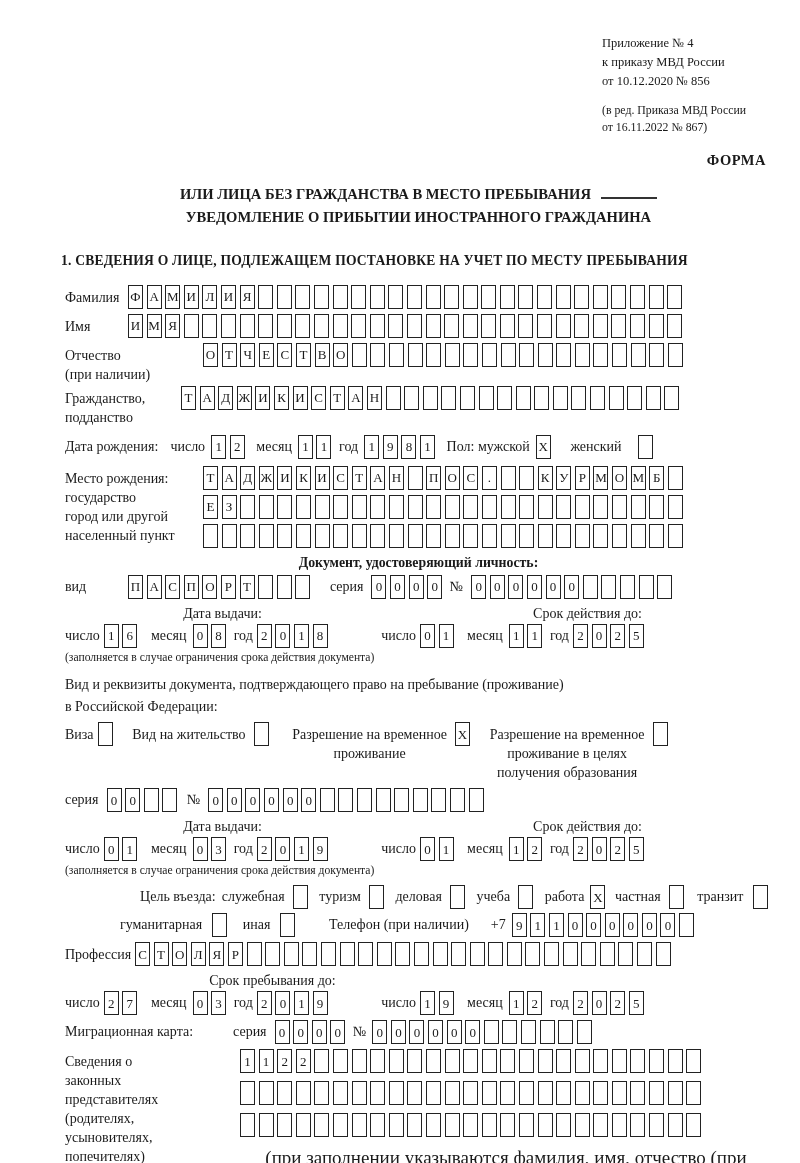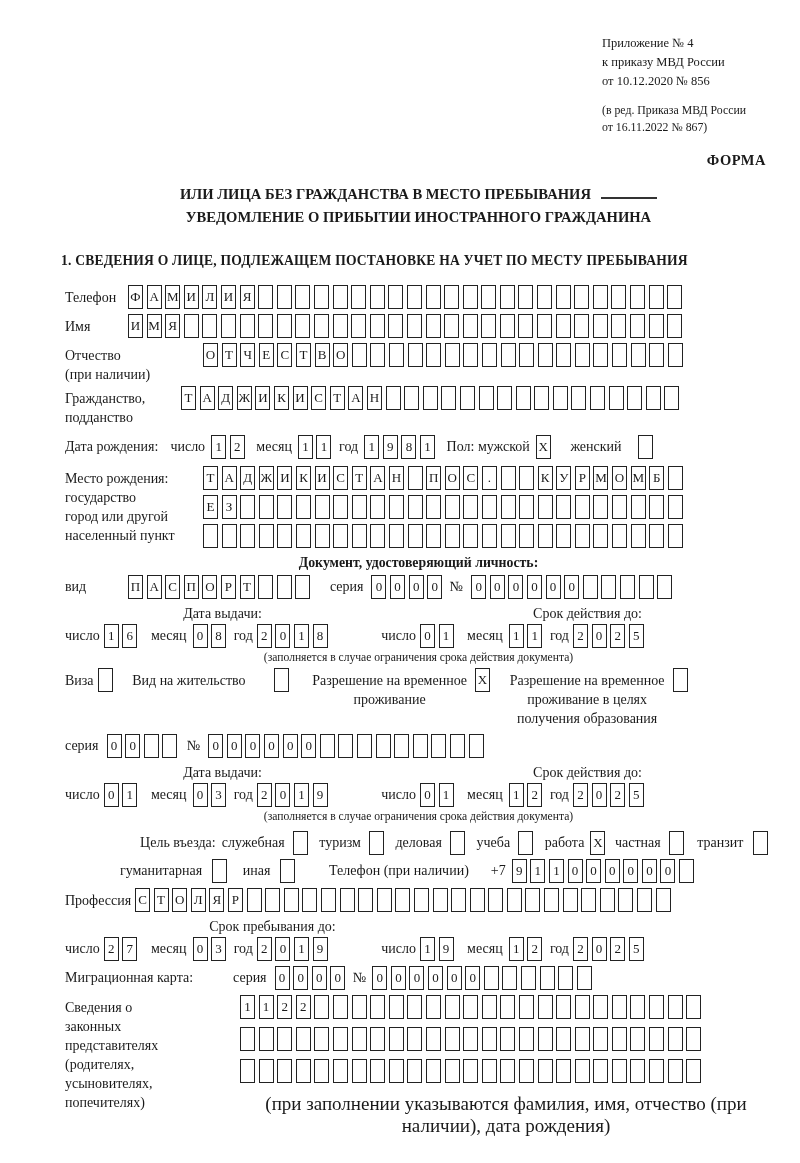--- a/index.html
+++ b/index.html
@@ -43,21 +43,21 @@
   .sp10{width:10px;flex:none;} .sp12{width:12px;flex:none;} .sp16{width:16px;flex:none;}
   .sp22{width:22px;flex:none;} .sp30{width:30px;flex:none;} .sp40{width:40px;flex:none;} .sp50{width:50px;flex:none;}
 
   .center-bold { text-align:center; font-weight:bold; font-size:13.8px; margin-top:8px; }
 
   .dh { display:flex; margin-top:7px; font-size:14px; }
   .dh .h1 { width:315px; text-align:center; flex:none; }
   .dh .h2 { width:315px; text-align:center; flex:none; margin-left:50px; }
   .dgroup { display:flex; align-items:center; flex:none; }
 
-  .note-right { text-align:center; font-size:11.6px; margin-top:3px; }
+  .note-right { text-align:left; font-size:11.6px; margin-top:3px; }
   .para { margin-top:10px; line-height:1.6; }
 
   .permit-row { display:flex; align-items:flex-start; margin-top:4px; }
   .permit-item { display:flex; align-items:flex-start; flex:none; }
   .permit-item .ptext { line-height:19px; padding-top:3px; text-align:center; }
   .permit-item .cells { margin-left:8px; }
 
   .reps-note { text-align:center; padding-left:130px; font-size:19px; margin-top:2px; }
 </style>
 </head>
@@ -80,21 +80,21 @@
   <div class="title">
     <div>
       <span>ИЛИ ЛИЦА БЕЗ ГРАЖДАНСТВА В МЕСТО ПРЕБЫВАНИЯ</span><span class="blank-underline"></span>
     </div>
     <div>УВЕДОМЛЕНИЕ О ПРИБЫТИИ ИНОСТРАННОГО ГРАЖДАНИНА</div>
   </div>
 
   <div class="sec-heading">1. СВЕДЕНИЯ О ЛИЦЕ, ПОДЛЕЖАЩЕМ ПОСТАНОВКЕ НА УЧЕТ ПО МЕСТУ ПРЕБЫВАНИЯ</div>
 
   <div class="frow" style="margin-top:16px;">
-    <div class="flabel w63">Телефон</div>
+    <div class="flabel w63">Фамилия</div>
     <div class="cells">
         <span class="cell">Ф</span>
         <span class="cell">А</span>
         <span class="cell">М</span>
         <span class="cell">И</span>
         <span class="cell">Л</span>
         <span class="cell">И</span>
         <span class="cell">Я</span>
         <span class="cell"></span>
         <span class="cell"></span>
@@ -456,29 +456,33 @@
       <div class="cells">
           <span class="cell">2</span>
           <span class="cell">0</span>
           <span class="cell">2</span>
           <span class="cell">5</span>
         </div>
     </div>
   </div>
   <div class="note-right">(заполняется в случае ограничения срока действия документа)</div>
 
+  <div class="para">
+    <div>Вид и реквизиты документа, подтверждающего право на пребывание (проживание)</div>
+    <div>в Российской Федерации:</div>
+  </div>
 
   <div class="permit-row">
     <div class="permit-item">
       <span class="ptext">Виза</span>
       <div class="cells" style="margin-left:4px;">
           <span class="cell"></span>
         </div>
     </div>
-    <div class="permit-item" style="margin-left:16px;gap:20px;">
+    <div class="permit-item" style="margin-left:16px;">
       <span class="ptext">Вид на жительство</span>
       <div class="cells">
           <span class="cell"></span>
         </div>
     </div>
     <div class="permit-item" style="margin-left:20px;">
       <div class="ptext">
         <div>Разрешение на временное</div>
         <div>проживание</div>
       </div>

